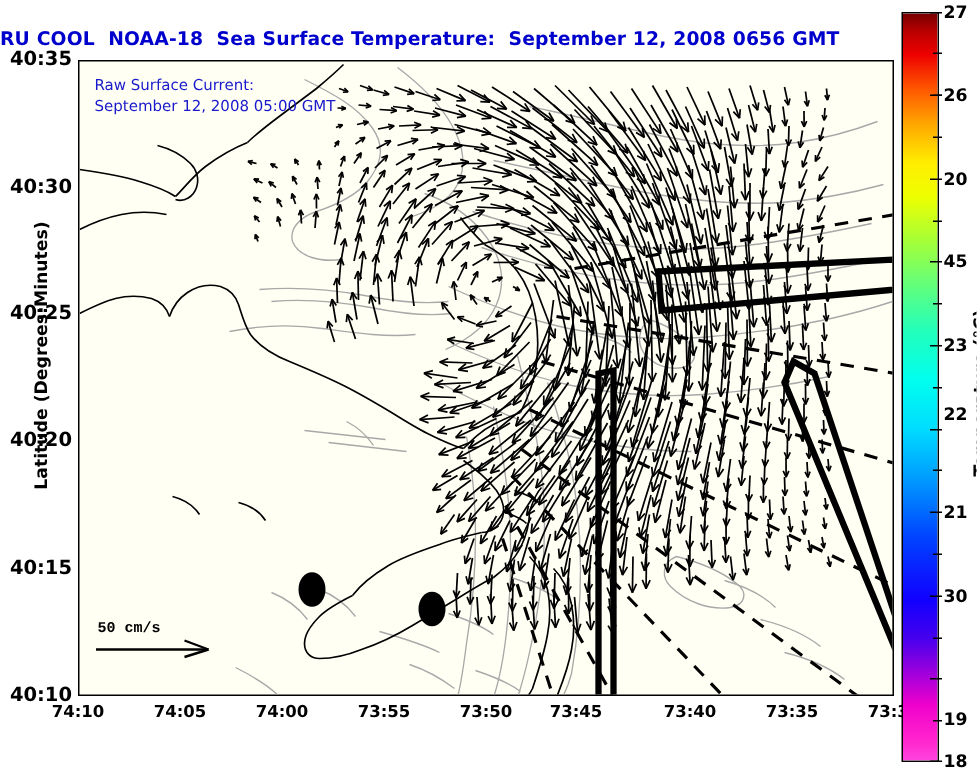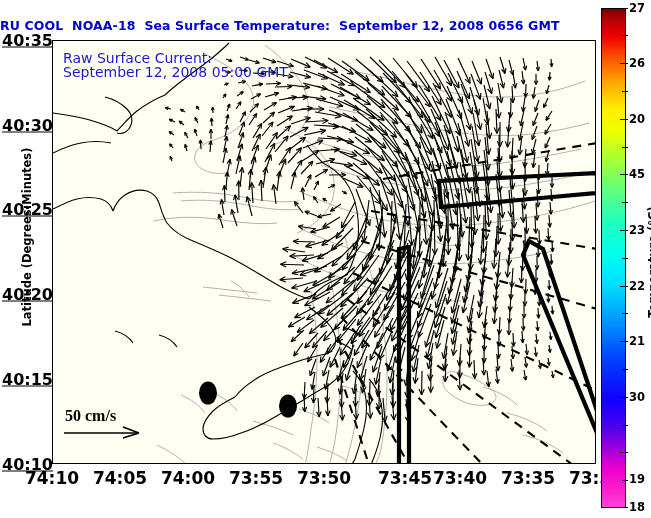--- a/index.html
+++ b/index.html
@@ -36,64 +36,63 @@
     width: 544px; height: 424px;
     background: #fffff4;
     border: 1.5px solid #000000;
     box-sizing: border-box;
     overflow: hidden;
   }
   #plotsvg { position: absolute; left: 0; top: 0; }
   .annot {
     position: absolute;
     font-family: "DejaVu Sans", sans-serif;
-    font-size: 14px;
+    font-size: 10px;
     color: #1a1acc;
     white-space: pre;
     line-height: 14px;
   }
   #annot-current { left: 10px; top: 10px; }
   
   #scalekey {
     position: absolute;
     left: 8px; bottom: 18px;
     width: 96px;
   }
   #scalekey .lbl {
-    font-family: Liberation Serif, serif;
-    font-size: 16px;
+    font-family: Liberation Mono, monospace;
+    font-size: 10px;
     font-weight: bold;
     color: #000;
     white-space: pre;
     margin-left: 4px;
   }
   
   .xtick {
     position: absolute;
     font-family: "DejaVu Sans", sans-serif;
-    font-size: 17px;
+    font-size: 11px;
     font-weight: bold;
     color: #000;
     white-space: pre;
     transform: translateX(-50%);
     top: 468px;
     text-align: right;
   }
   .ytick {
     position: absolute;
     font-family: "DejaVu Sans", sans-serif;
-    font-size: 16px;
+    font-size: 13px;
     font-weight: bold;
     color: #000;
     white-space: pre;
     text-align: right;
     width: 46px;
     left: 2px;
     transform: translateY(-50%);
-    text-decoration: underline;
   }
   #xlabel {
     position: absolute;
     left: 52px; top: 488px;
     width: 544px;
     text-align: center;
     font-family: "DejaVu Sans", sans-serif;
     font-size: 11.5px;
     font-weight: bold;
     color: #000;
@@ -1496,21 +1495,21 @@
         <path d="M78,8 L62,2 M78,8 L62,13" stroke="#000" stroke-width="1.6" fill="none"></path>
       </svg>
     </div>
   </div>
 
   <div class="xtick" style="left:52px">74:10</div>
   <div class="xtick" style="left:120px">74:05</div>
   <div class="xtick" style="left:188px">74:00</div>
   <div class="xtick" style="left:256px">73:55</div>
   <div class="xtick" style="left:324px">73:50</div>
-  <div class="xtick" style="left:405px">73:45</div>
+  <div class="xtick" style="left:384px">73:45</div>
   <div class="xtick" style="left:460px">73:40</div>
   <div class="xtick" style="left:528px">73:35</div>
   <div class="xtick" style="left:596px">73:30</div>
 
   <div class="ytick" style="top:464px">40:10</div>
   <div class="ytick" style="top:379px">40:15</div>
   <div class="ytick" style="top:294px">40:20</div>
   <div class="ytick" style="top:209px">40:25</div>
   <div class="ytick" style="top:125px">40:30</div>
   <div class="ytick" style="top:40px">40:35</div>
@@ -1557,21 +1556,21 @@
   <div class="ctickmark" style="top:119px"></div>
   <div class="ctick" style="top:119px">20</div>
   <div class="ctickminor" style="top:147px"></div>
   <div class="ctickmark" style="top:174px"></div>
   <div class="ctick" style="top:174px">45</div>
   <div class="ctickminor" style="top:202px"></div>
   <div class="ctickmark" style="top:230px"></div>
   <div class="ctick" style="top:230px">23</div>
   <div class="ctickminor" style="top:258px"></div>
   <div class="ctickmark" style="top:286px"></div>
-  <div class="ctick" style="top:286px">22</div>
+  <div class="ctick" style="top:276px">22</div>
   <div class="ctickminor" style="top:313px"></div>
   <div class="ctickmark" style="top:341px"></div>
   <div class="ctick" style="top:341px">21</div>
   <div class="ctickminor" style="top:369px"></div>
   <div class="ctickmark" style="top:397px"></div>
   <div class="ctick" style="top:397px">30</div>
   <div class="ctickminor" style="top:425px"></div>
   <div class="ctickmark" style="top:452px"></div>
   <div class="ctick" style="top:479px">19</div>
   <div class="ctickminor" style="top:480px"></div>

